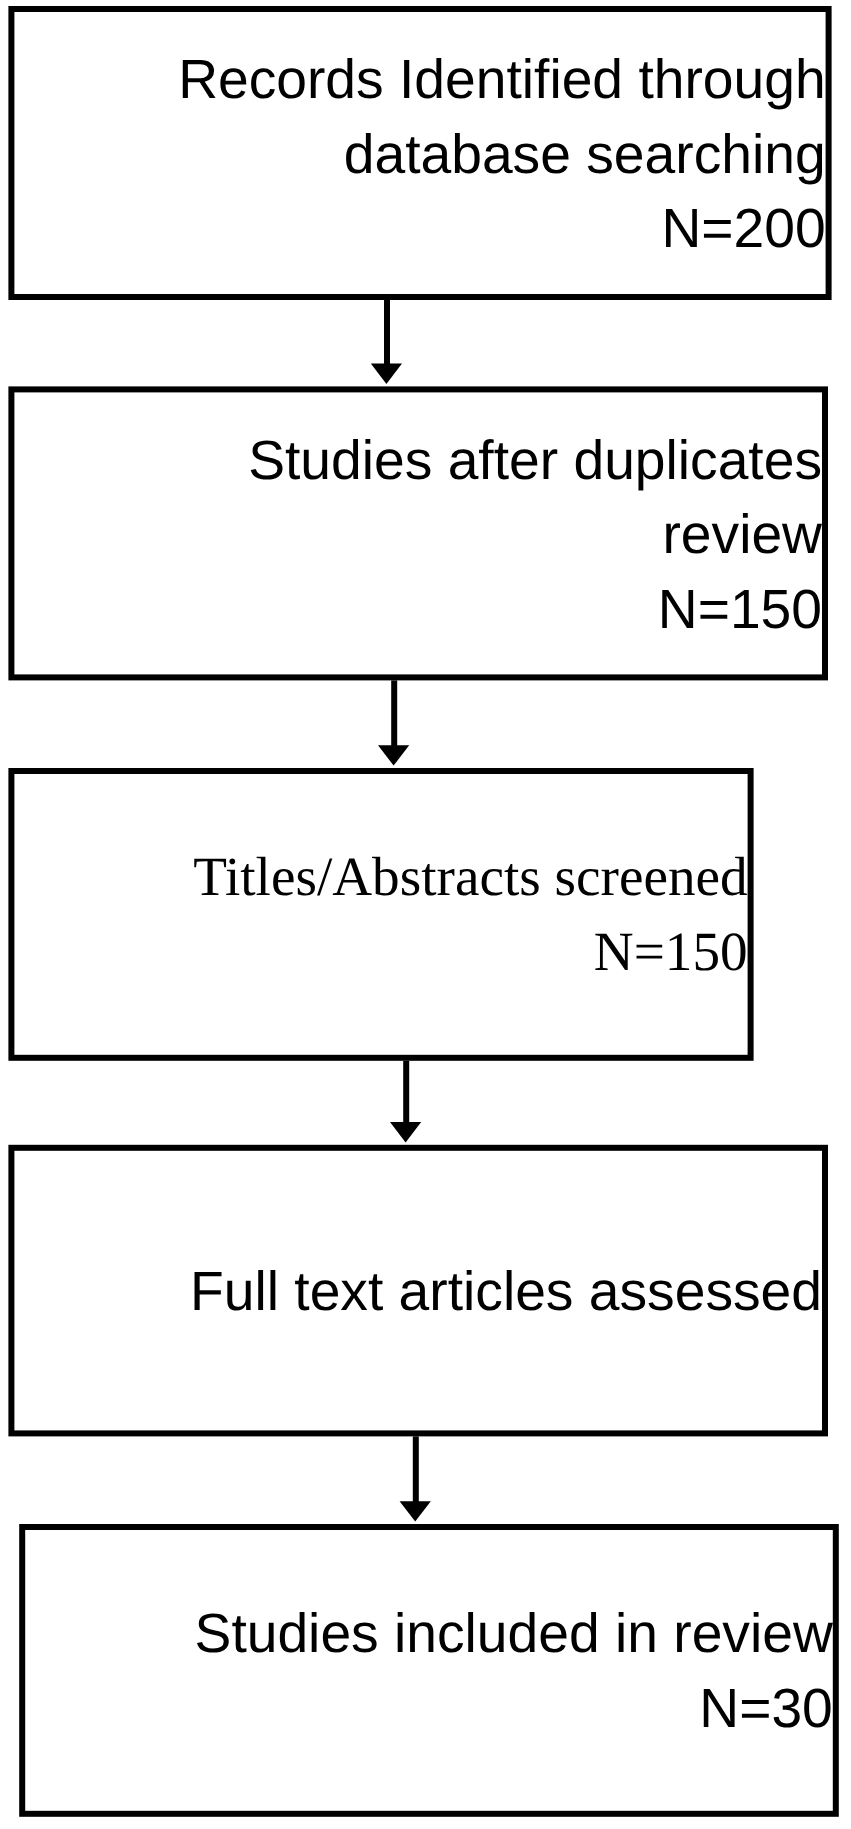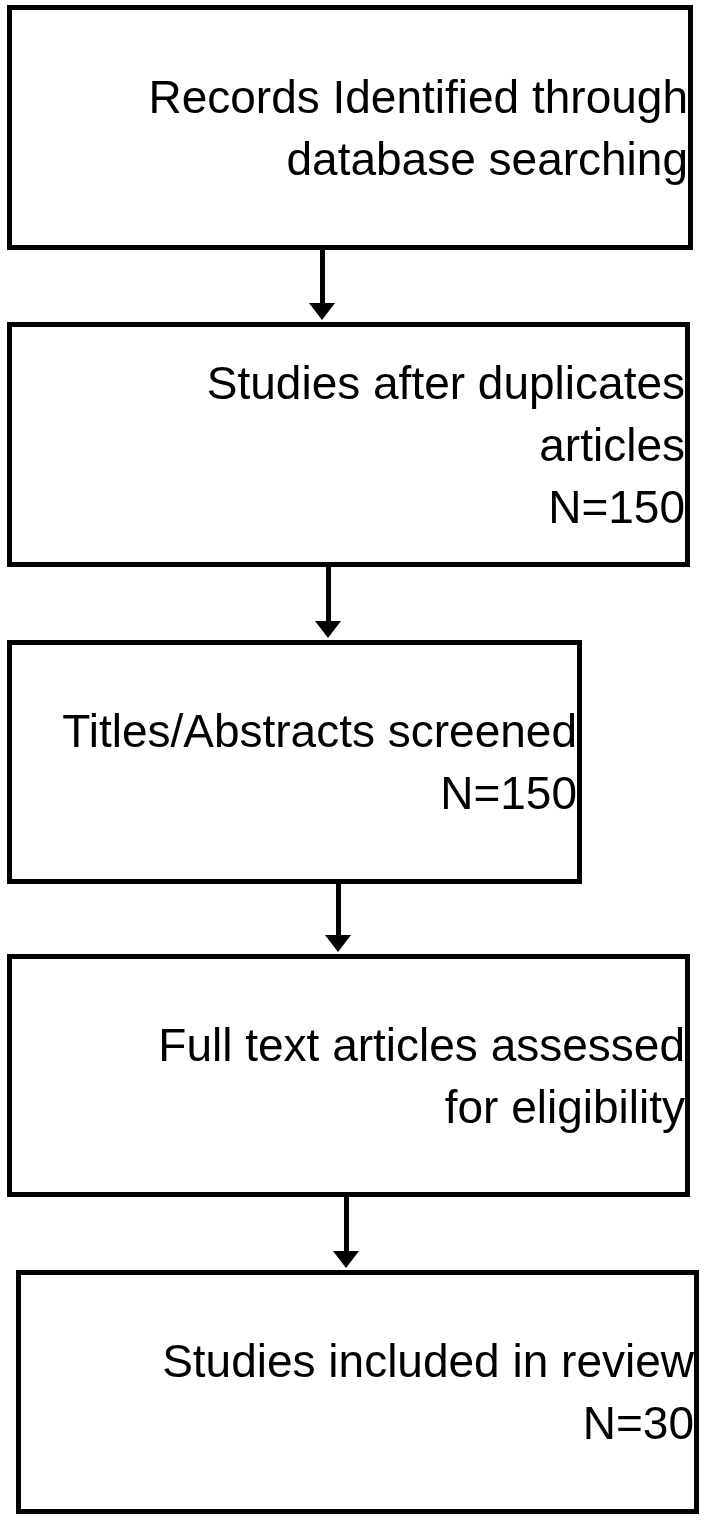--- a/index.html
+++ b/index.html
@@ -28,21 +28,21 @@
     color: #000000;
     font-size: 46px;
     line-height: 62px;
   }
   .box-line {
     white-space: nowrap;
   }
   
   .box-1 { left: 7px;  top: 5px;    width: 686px; height: 245px; }
   .box-2 { left: 7px;  top: 322px;  width: 683px; height: 245px; }
-  .box-3 { left: 7px;  top: 640px;  width: 575px; height: 244px; }
+  .box-3 { left: 7px;  top: 640px;  width: 621px; height: 244px; font-family: Liberation Serif, serif; }
   .box-4 { left: 7px;  top: 954px;  width: 683px; height: 243px; }
   .box-5 { left: 16px; top: 1270px; width: 683px; height: 244px; padding-left: 24px; }
 
   .arrow {
     position: absolute;
     width: 26px;
   }
   .arrow-stem {
     position: absolute;
     left: 10.5px;
@@ -71,51 +71,51 @@
   .arrow-4 .arrow-stem { height: 56px; }
 </style>
 </head>
 <body>
 
 <div class="canvas">
 
   <div class="flow-box box-1">
     <div class="box-line">Records Identified through</div>
     <div class="box-line">database searching</div>
+    <div class="box-line">N=200</div>
   </div>
 
   <div class="arrow arrow-1">
     <div class="arrow-stem"></div>
     <div class="arrow-head"></div>
   </div>
 
   <div class="flow-box box-2">
     <div class="box-line">Studies after duplicates</div>
-    <div class="box-line">articles</div>
+    <div class="box-line">review</div>
     <div class="box-line">N=150</div>
   </div>
 
   <div class="arrow arrow-2">
     <div class="arrow-stem"></div>
     <div class="arrow-head"></div>
   </div>
 
   <div class="flow-box box-3">
     <div class="box-line">Titles/Abstracts screened</div>
     <div class="box-line">N=150</div>
   </div>
 
   <div class="arrow arrow-3">
     <div class="arrow-stem"></div>
     <div class="arrow-head"></div>
   </div>
 
   <div class="flow-box box-4">
     <div class="box-line">Full text articles assessed</div>
-    <div class="box-line">for eligibility</div>
   </div>
 
   <div class="arrow arrow-4">
     <div class="arrow-stem"></div>
     <div class="arrow-head"></div>
   </div>
 
   <div class="flow-box box-5">
     <div class="box-line">Studies included in review</div>
     <div class="box-line">N=30</div>

